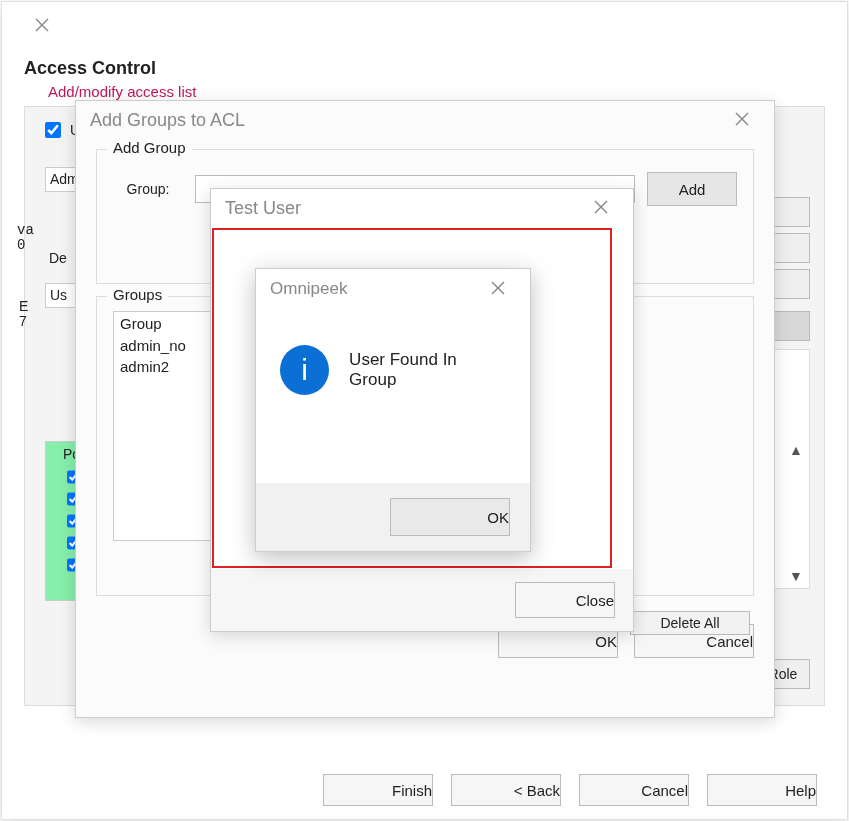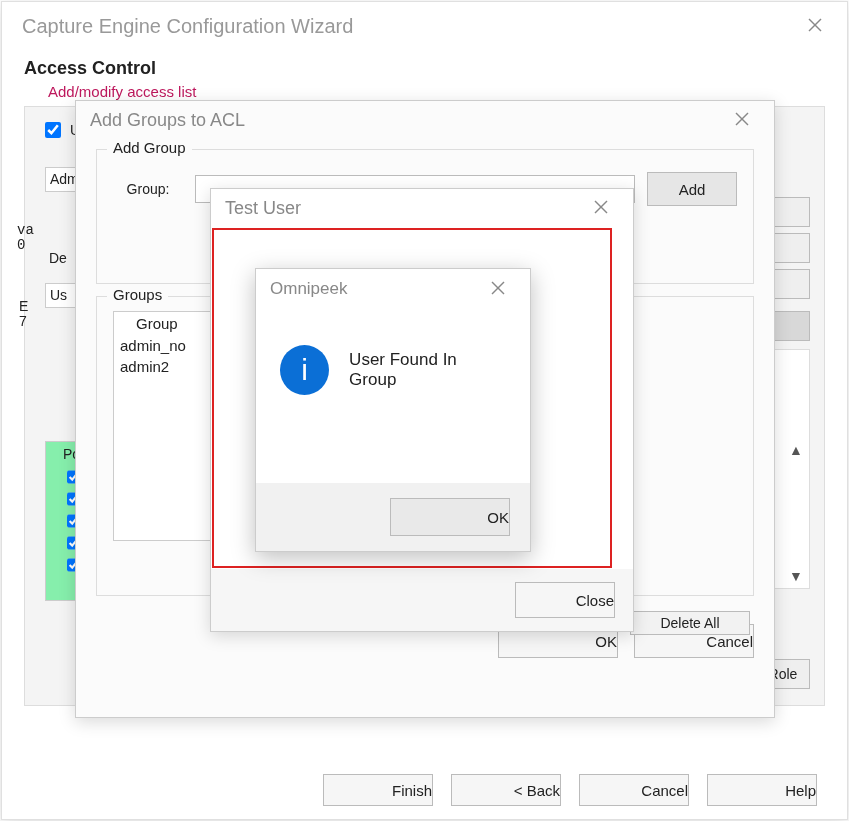--- a/index.html
+++ b/index.html
@@ -116,21 +116,21 @@
   .fieldset .legend { position:absolute; top:-11px; left:10px; background:#fbfbfb; padding:0 6px; font-size:15px;}
   .fieldrow { display:flex; align-items:center; gap:12px; margin:8px 0;}
   .fieldrow label { width:70px; text-align:center; }
   .fieldrow .input { flex:1; height:28px; border:1px solid #bbb; background:#fff; padding:2px 6px;}
   .add-btn { width:90px; height:34px; border:1px solid #bbb; background:#e6e6e6; display:flex; align-items:center; justify-content:center; cursor:pointer; font-size:15px;}
 
   .groups-list {
     border:1px solid #ccc; background:#fff; height:230px; width:120px;
     font-size:15px;
   }
-  .groups-list .hdr { padding:3px 6px;margin-left:16px; }
+  .groups-list .hdr { padding:3px 6px; }
   .groups-list .item { padding:2px 6px; }
 
   .dlg-footer { display:flex; justify-content:flex-end; gap:16px; padding:6px 20px 16px 0;}
   .dlg-footer .btn { min-width:120px; height:34px; }
 
   .delall { position:absolute; right:24px; bottom:82px; width:120px; height:24px; border:1px solid #bbb; background:#f2f2f2; display:flex; align-items:center; justify-content:center; cursor:pointer;}
 
   
   #dlg-testuser {
     left:210px; top:188px; width:424px; height:444px;
@@ -167,21 +167,20 @@
   #dlg-msg .msg-footer .btn { min-width:120px; height:38px; background:#e9e9e9;}
 
   svg.x { width:14px; height:14px; }
   svg.x line { stroke:#888; stroke-width:1.4; }
 </style>
 </head>
 <body>
 
 <div id="wizard" class="win">
   <div class="win-titlebar">
-    <span class="title">Capture Engine Configuration Wizard</span>
     <span class="win-close">
       <svg class="x" viewBox="0 0 14 14">
           <line x1="1" y1="1" x2="13" y2="13"></line>
           <line x1="13" y1="1" x2="1" y2="13"></line>
         </svg>
     </span>
   </div>
   <div id="wizard-body">
     <div class="section-title">Access Control</div>
     <div class="section-sub">Add/modify access list</div>

